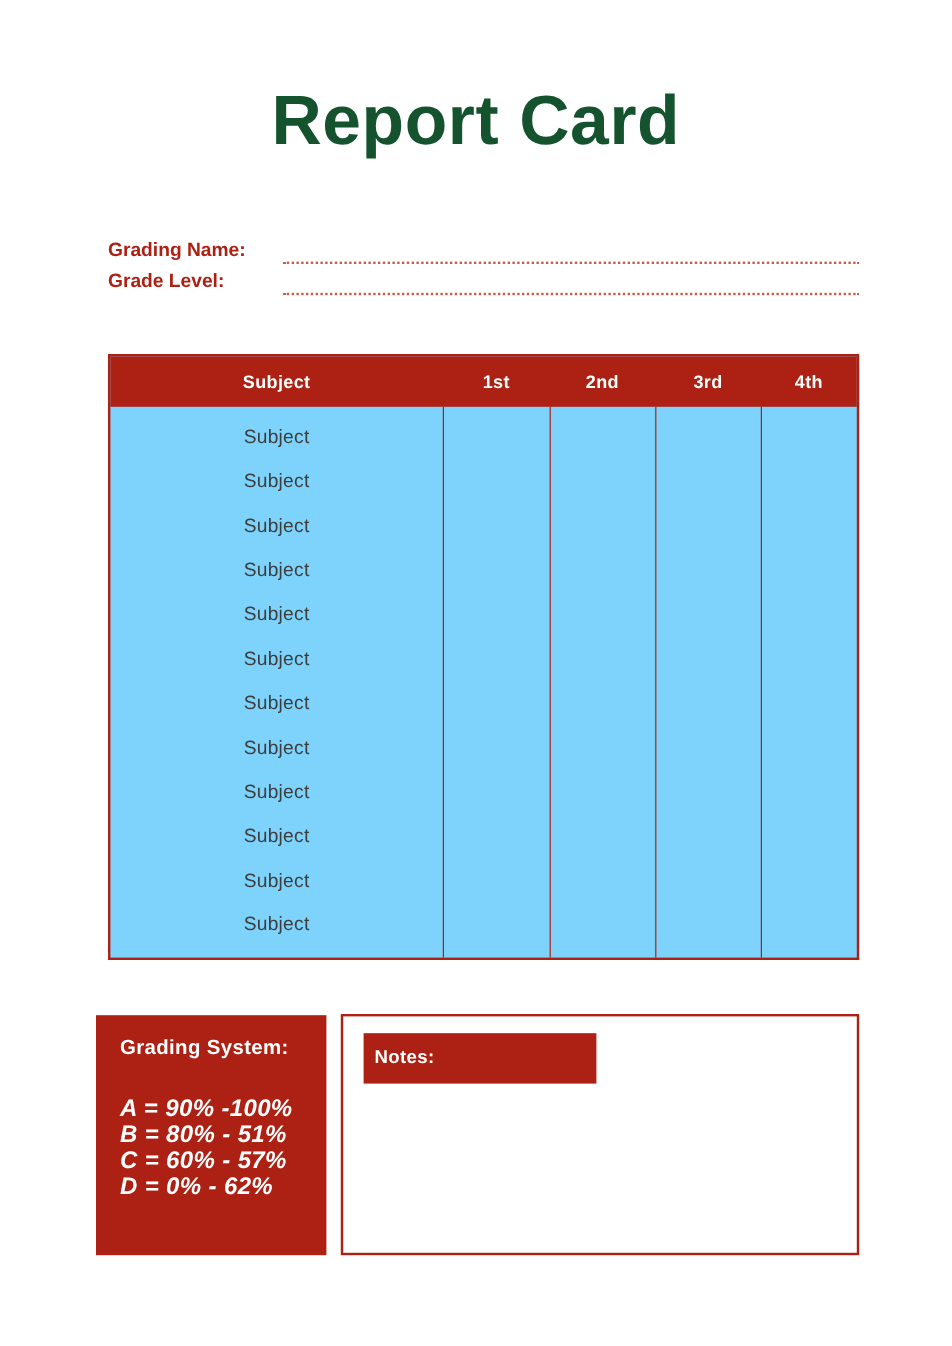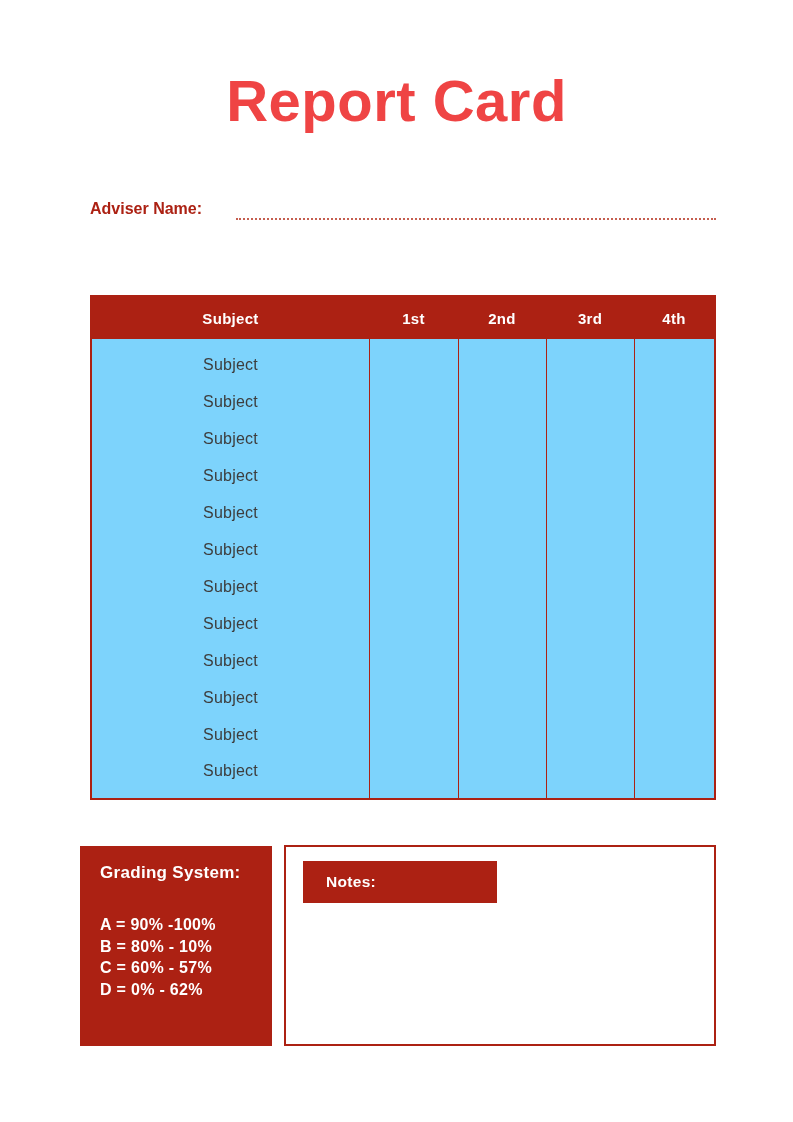--- a/index.html
+++ b/index.html
@@ -10,21 +10,21 @@
     background:#ffffff;
     font-family:"Liberation Sans","DejaVu Sans",sans-serif;
     overflow:hidden;
     margin:0 auto;
   }
   
   .title {
     position:absolute; top:68px; left:0; width:100%;
     text-align:center;
     font-size:58px; font-weight:800; letter-spacing:0.5px;
-    color:#ef4444;
+    color:#14532d;
     line-height:1.15;
   }
   
   .info { position:absolute; left:90px; top:194px; width:626px; }
   .info-row { display:flex; align-items:flex-end; height:26px; }
   .info-label {
     width:146px; flex:0 0 146px;
     color:#AC2113; font-weight:700; font-size:16px; line-height:22px;
   }
   .info-line {
@@ -65,50 +65,55 @@
   
   .grading-box {
     position:absolute; left:80px; top:846px;
     width:192px; height:200px;
     background:#AC2113; color:#ffffff;
     padding:17px 12px 0 20px;
   }
   .grading-heading { font-weight:700; font-size:17px; letter-spacing:0.3px; }
   .grading-lines { margin-top:31px; }
   .grading-line {
-    font-weight:700; font-size:16px; line-height:21.5px; letter-spacing:0.3px;
+    font-weight:700; font-size:20px; line-height:21.5px; letter-spacing:0.3px;
     white-space:nowrap;
+    font-style:italic;
   }
   
   .notes-box {
     position:absolute; left:284px; top:845px;
     width:432px; height:201px;
     background:#ffffff;
     border:2px solid #AC2113;
   }
   .notes-label {
     position:absolute; left:17px; top:14px;
     width:194px; height:42px;
     background:#AC2113; color:#ffffff;
     display:flex; align-items:center;
-    padding-left:23px;
+    padding-left:9px;
     font-weight:700; font-size:15.5px; letter-spacing:0.3px;
   }
   .notes-content { position:absolute; left:17px; top:64px; right:14px; bottom:10px; }
 </style>
 </head>
 <body>
 
 <div class="page">
 
   <h1 class="title">Report Card</h1>
 
   <div class="info">
     <div class="info-row">
-      <div class="info-label">Adviser Name:</div>
+      <div class="info-label">Grading Name:</div>
+      <div class="info-line"></div>
+    </div>
+    <div class="info-row">
+      <div class="info-label">Grade Level:</div>
       <div class="info-line"></div>
     </div>
   </div>
 
   <div class="grade-table">
     <div class="t-header">
       <div class="hcell w0">Subject</div>
       <div class="hcell w1">1st</div>
       <div class="hcell w2">2nd</div>
       <div class="hcell w3">3rd</div>
@@ -133,21 +138,21 @@
       <div class="col-grade w2"></div>
       <div class="col-grade w3"></div>
       <div class="col-grade w4"></div>
     </div>
   </div>
 
   <div class="grading-box">
     <div class="grading-heading">Grading System:</div>
     <div class="grading-lines">
       <div class="grading-line">A = 90% -100%</div>
-      <div class="grading-line">B = 80% - 10%</div>
+      <div class="grading-line">B = 80% - 51%</div>
       <div class="grading-line">C = 60% - 57%</div>
       <div class="grading-line">D = 0% - 62%</div>
     </div>
   </div>
 
   <div class="notes-box">
     <div class="notes-label">Notes:</div>
     <div class="notes-content"></div>
   </div>
 

